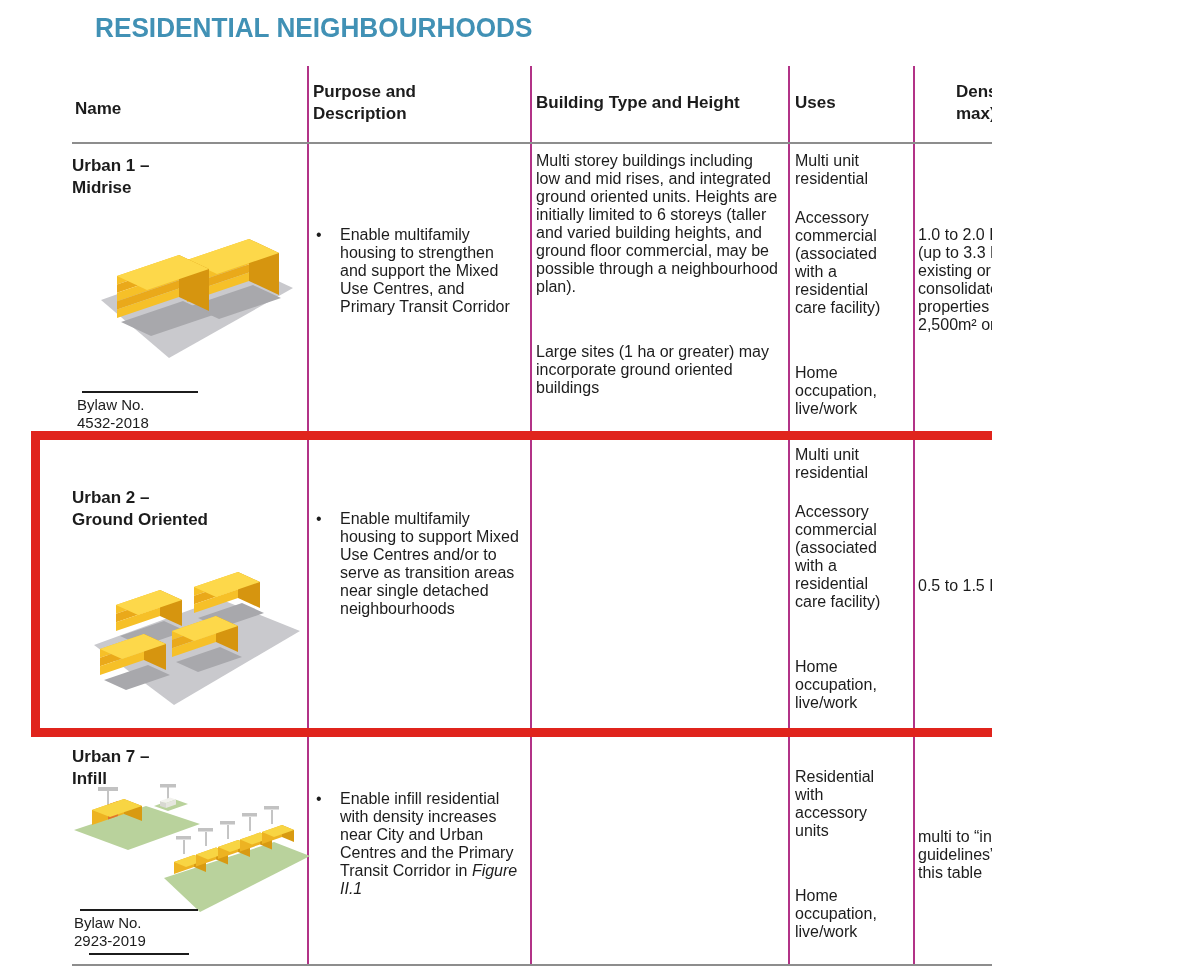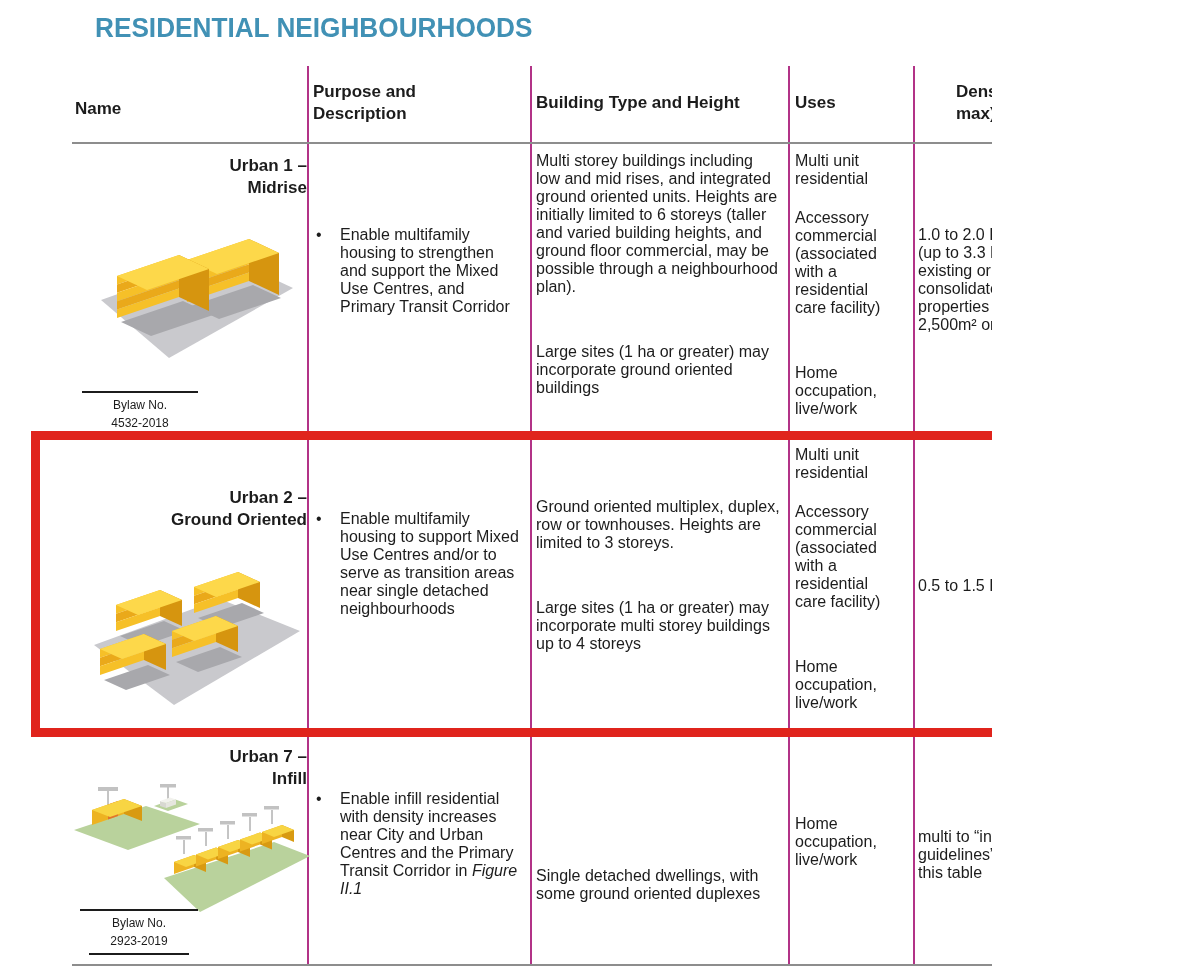--- a/index.html
+++ b/index.html
@@ -10,25 +10,25 @@
   .title {
     position:absolute; left:95px; top:13px; font-size:27px; font-weight:bold;
     color:#4191b5; white-space:nowrap; transform:scaleX(.97); transform-origin:left top;
   }
   .vline { position:absolute; width:2px; top:66px; height:900px; background:#b23387; }
   .hline { position:absolute; left:72px; width:1026px; height:2px; background:#8d8d8d; }
   .th { position:absolute; font-weight:bold; font-size:17px; line-height:22px; }
   .cell { position:absolute; font-size:16px; line-height:18px; }
   .cell p { margin:0 0 21px 0; }
   .cell p:last-child { margin-bottom:0;margin-top:47px; }
-  .row-title { position:absolute; left:72px; width:235px; text-align:right;
+  .row-title { position:absolute; left:72px; width:235px; text-align:left;
     font-weight:bold; font-size:17px; line-height:22px; }
   .bullet-row { display:flex; }
   .bullet { width:24px; flex:none; }
-  .bylaw { position:absolute; text-align:center; font-size:12px; line-height:18px; }
+  .bylaw { position:absolute; font-size:15px; line-height:18px; }
   .rule { height:2px; background:#1c1c1c; }
   .highlight-box { position:absolute; left:31px; top:431px; width:1124px; height:306px;
     border:9px solid #e0241c; box-sizing:border-box; }
   .it { font-style:italic; }
   svg.illu { position:absolute; }
 </style>
 </head>
 <body>
 
 <div id="page">
@@ -148,24 +148,20 @@
     </g>
   </svg>
 
   <div class="cell" style="left:316px; top:510px; width:205px">
     <div class="bullet-row">
       <span class="bullet">•</span>
       <span>Enable multifamily housing to support Mixed Use Centres and/or to serve as transition areas near single detached neighbourhoods</span>
     </div>
   </div>
 
-  <div class="cell" style="left:536px; top:498px; width:248px">
-    <p>Ground oriented multiplex, duplex, row or townhouses. Heights are limited to 3 storeys.</p>
-    <p>Large sites (1 ha or greater) may incorporate multi storey buildings up to 4 storeys</p>
-  </div>
 
   <div class="cell" style="left:795px; top:446px; width:100px">
     <p>Multi unit residential</p>
     <p>Accessory commercial (associated with a residential care facility)</p>
     <p>Home occupation, live/work</p>
   </div>
 
   <div class="cell" style="left:918px; top:577px; width:160px">
     <div>0.5 to 1.5 FSR</div>
   </div>
@@ -234,25 +230,23 @@
     <div class="rule" style="width:100px; margin:3px auto 0 auto"></div>
   </div>
 
   <div class="cell" style="left:316px; top:790px; width:210px">
     <div class="bullet-row">
       <span class="bullet">•</span>
       <span><span>Enable infill residential with density increases near City and Urban Centres and the Primary Transit Corridor in </span><span class="it">Figure II.1</span></span>
     </div>
   </div>
 
-  <div class="cell" style="left:536px; top:820px; width:245px">
-    <p>Single detached dwellings, with some ground oriented duplexes</p>
-  </div>
 
   <div class="cell" style="left:795px; top:768px; width:95px">
+    <p>Residential with accessory units</p>
     <p>Home occupation, live/work</p>
   </div>
 
   <div class="cell" style="left:918px; top:828px; width:165px">
     <div>multi to “infill guidelines” following this table</div>
   </div>
 
 </div>
 
 </body></html>

